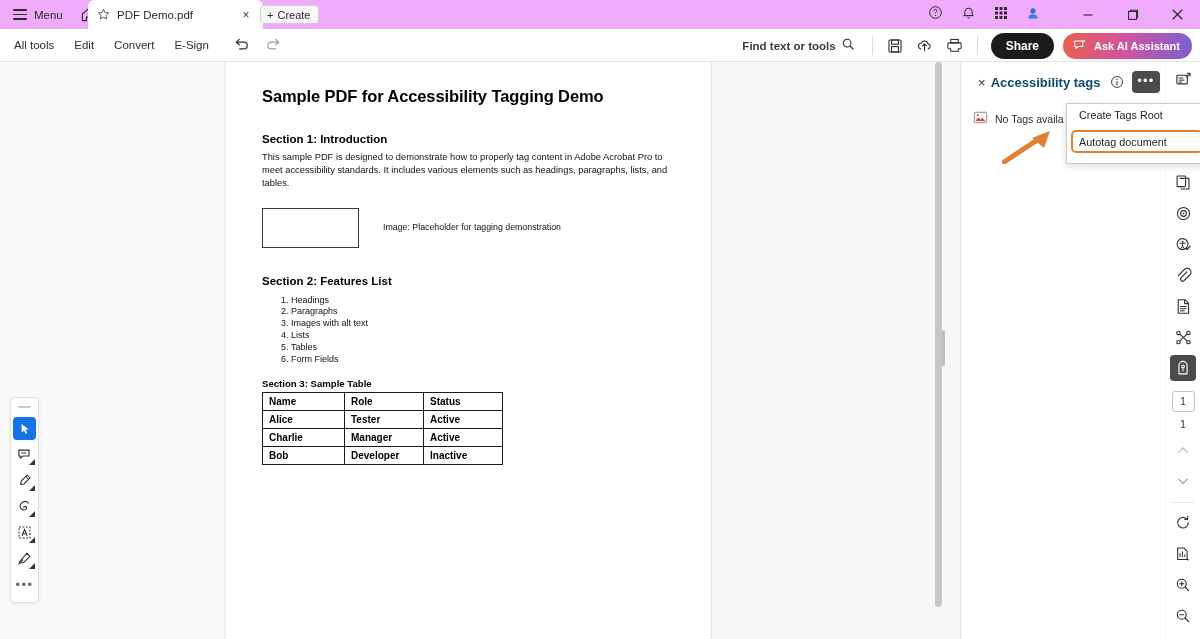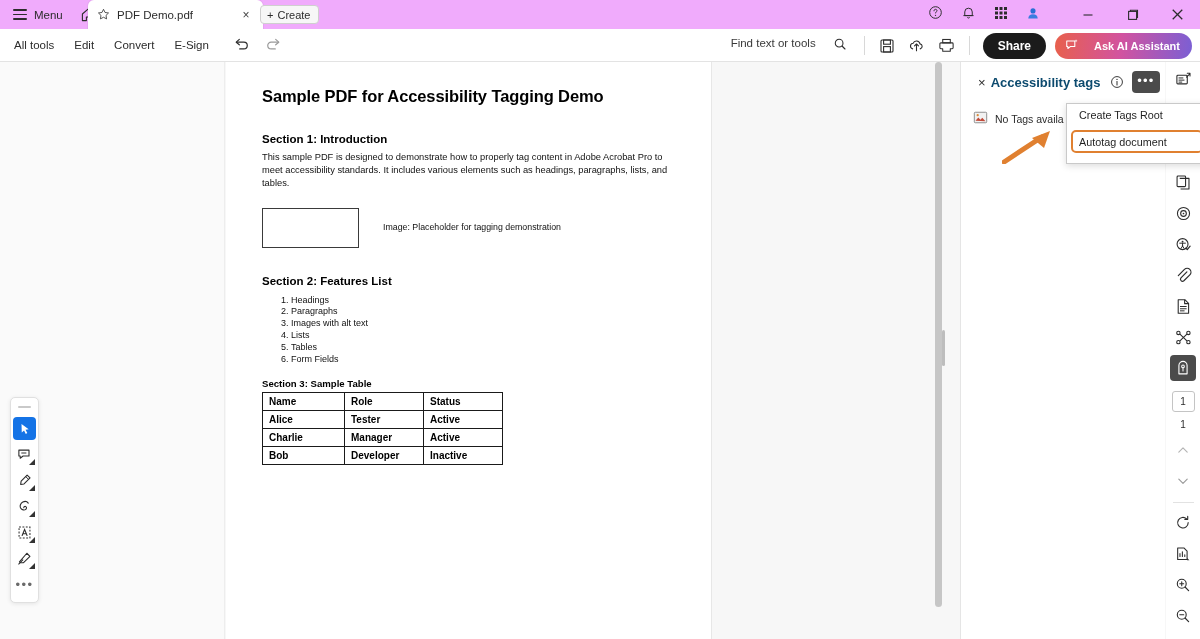--- a/index.html
+++ b/index.html
@@ -51,35 +51,35 @@
   
   .toolbar {
     position: absolute; left: 0; top: 29px; width: 1200px; height: 33px;
     background: #ffffff; border-bottom: 1px solid #e3e3e3;
     display: flex; align-items: center;
   }
   .tool-link { font-size: 11.5px; color: #2c2c2c; padding: 0 10px; height: 33px; display: flex; align-items: center; }
   .tool-link:first-child { margin-left: 4px; }
   .undo-redo { display: flex; align-items: center; gap: 15px; margin-left: 14px; }
   .tb-right { position: absolute; right: 8px; top: 0; height: 33px; display: flex; align-items: center; gap: 0; }
-  .find-box { display: flex; gap: 17px; padding: 0 10px; }
+  .find-box { display: flex; align-items: center; gap: 5px; padding: 0 10px; font-weight: bold; }
   .find-text { font-size: 11.5px; color: #3a3a3a; }
   .tb-sep { width: 1px; height: 19px; background: #d8d8d8; margin: 0 7px; }
   .tb-icon-btn { width: 30px; height: 33px; display: flex; align-items: center; justify-content: center; }
   .share-btn {
     height: 26px; min-width: 56px; border-radius: 13px; background: #1b1b1b;
     color: #fff; font-size: 12px; font-weight: bold;
     display: flex; align-items: center; justify-content: center;
     padding: 0 15px; margin-left: 6px;
   }
   .ai-btn {
     height: 26px; border-radius: 13px; margin-left: 9px;
     background: linear-gradient(95deg, #e8604c 0%, #d2539f 48%, #7b5fd4 100%);
     color: #fff; font-size: 11px; font-weight: bold;
-    display: flex; align-items: center; gap: 15px; padding: 0 12px 0 10px;
+    display: flex; align-items: center; gap: 7px; padding: 0 12px 0 10px;
   }
 
   
   .main { position: absolute; left: 0; top: 62px; width: 1200px; height: 577px; background: #f7f7f7; }
   .leftpane { position: absolute; left: 0; top: 0; width: 225px; height: 577px; background: #fafafa; border-right: 1px solid #ededed; }
   .docarea { position: absolute; left: 226px; top: 0; width: 723px; height: 577px; background: #f7f7f7; overflow: hidden; }
 
   
   .page {
     position: absolute; left: 0px; top: 0px; width: 485px; height: 577px;

